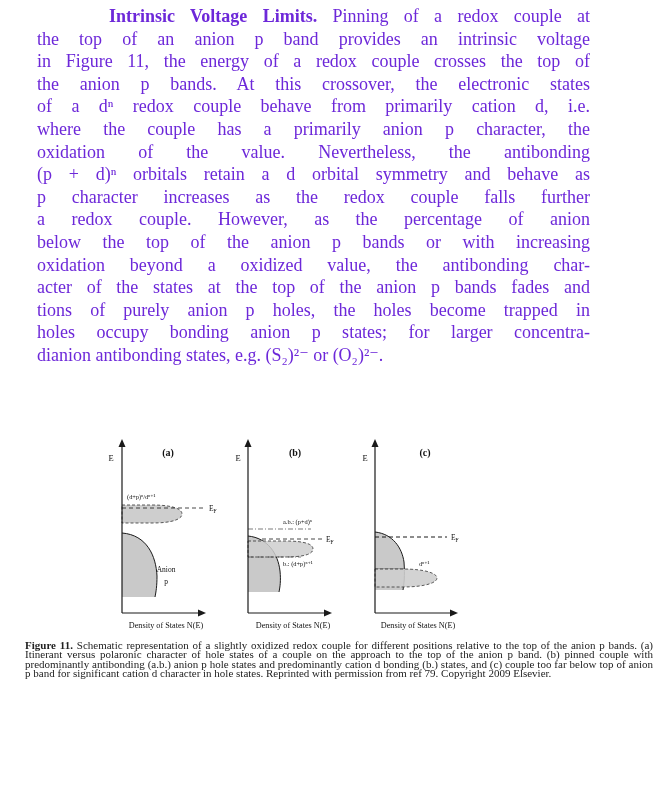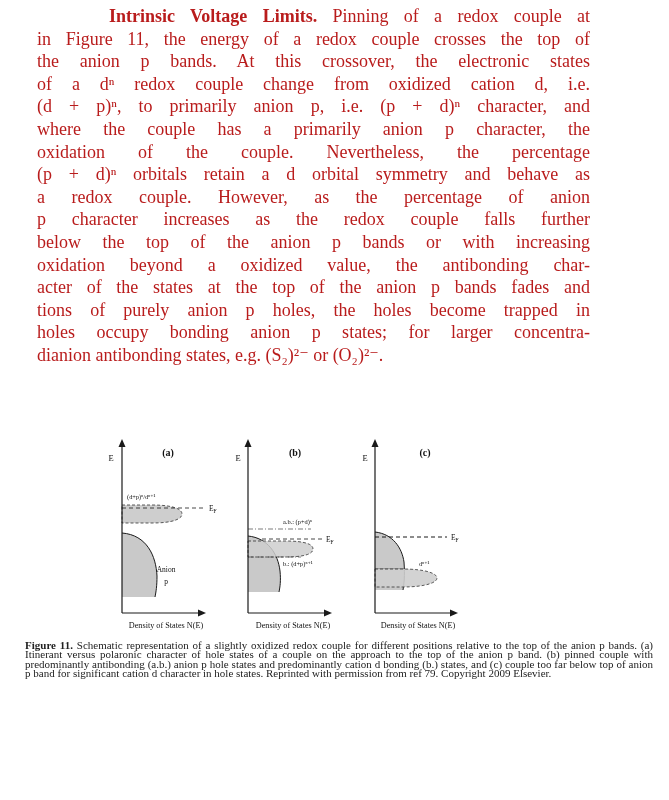--- a/index.html
+++ b/index.html
@@ -1,19 +1,19 @@
 <!DOCTYPE html>
 <html><head>
 <meta charset="utf-8">
 <style>
   html,body{margin:0;padding:0;}
   body{width:669px;height:800px;background:#ffffff;font-family:"Liberation Serif","DejaVu Serif",serif;color:#1a1a1a;position:relative;overflow:hidden;}
   .page{position:absolute;inset:0;background:#fff;}
   .article{position:absolute;left:37px;top:5px;width:553px;}
-  .line{font-size:18px;line-height:22.6px;text-align:justify;text-align-last:justify;white-space:normal;color:#b91c1c;}
+  .line{font-size:18px;line-height:22.6px;text-align:justify;text-align-last:justify;white-space:normal;color:#6d28d9;}
   .line.first{padding-left:72px;}
   .bold{font-weight:bold;}
   .lines .line:last-child{text-align-last:left;}
   .figwrap{position:absolute;left:0;top:436px;width:669px;height:205px;}
   .figcaption{position:absolute;left:25px;top:641px;width:628px;font-size:11px;line-height:9.3px;text-align:justify;color:#222;}
   svg text{font-family:"Liberation Serif","DejaVu Serif",serif;fill:#111;}
   .ptitle{font-size:10px;font-weight:bold;}
   .elabel{font-size:8.5px;}
   .eflabel{font-size:7.5px;}
   .efsub{font-size:5.5px;}
@@ -25,29 +25,29 @@
 <body>
 
 <div class="page">
 
   <div class="article">
     <div class="line first">
       <span class="bold">Intrinsic Voltage Limits.</span>
       <span>Pinning of a redox couple at</span>
     </div>
     <div class="lines">
+        <div class="line">the top of an anion p band provides an intrinsic voltage</div>
         <div class="line">in Figure 11, the energy of a redox couple crosses the top of</div>
         <div class="line">the anion p bands. At this crossover, the electronic states</div>
-        <div class="line">of a dⁿ redox couple change from oxidized cation d, i.e.</div>
-        <div class="line">(d + p)ⁿ, to primarily anion p, i.e. (p + d)ⁿ character, and</div>
+        <div class="line">of a dⁿ redox couple behave from primarily cation d, i.e.</div>
         <div class="line">where the couple has a primarily anion p character, the</div>
-        <div class="line">oxidation of the couple. Nevertheless, the percentage</div>
+        <div class="line">oxidation of the value. Nevertheless, the antibonding</div>
         <div class="line">(p + d)ⁿ orbitals retain a d orbital symmetry and behave as</div>
+        <div class="line">p character increases as the redox couple falls further</div>
         <div class="line">a redox couple. However, as the percentage of anion</div>
-        <div class="line">p character increases as the redox couple falls further</div>
         <div class="line">below the top of the anion p bands or with increasing</div>
         <div class="line">oxidation beyond a oxidized value, the antibonding char-</div>
         <div class="line">acter of the states at the top of the anion p bands fades and</div>
         <div class="line">tions of purely anion p holes, the holes become trapped in</div>
         <div class="line">holes occupy bonding anion p states; for larger concentra-</div>
         <div class="line">dianion antibonding states, e.g. (S₂)²⁻ or (O₂)²⁻.</div>
       </div>
   </div>
 
   <div class="figwrap">

